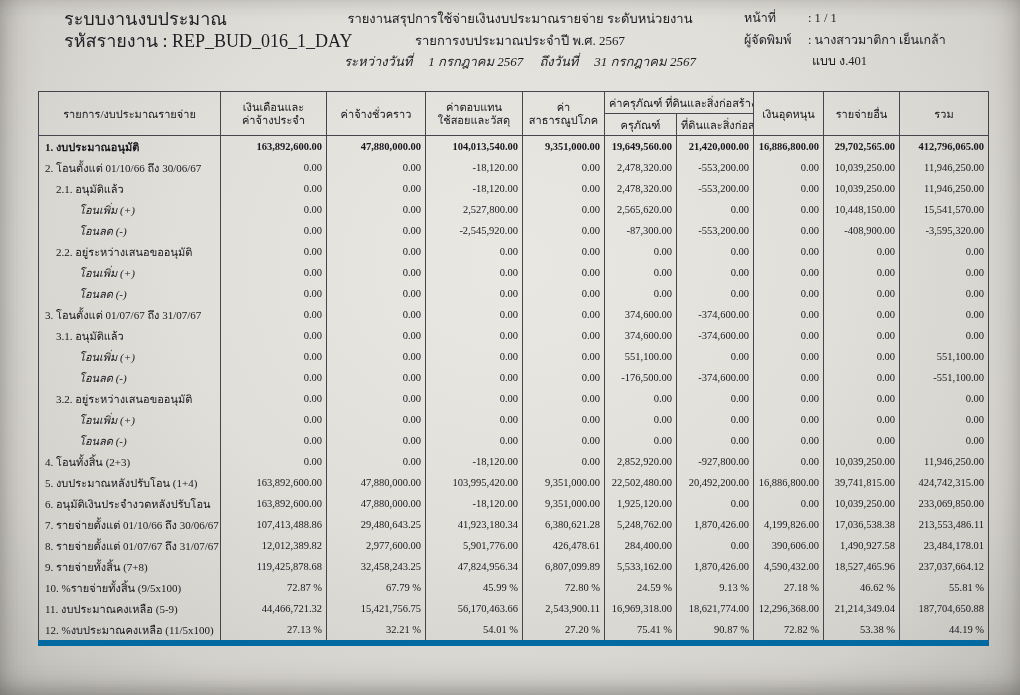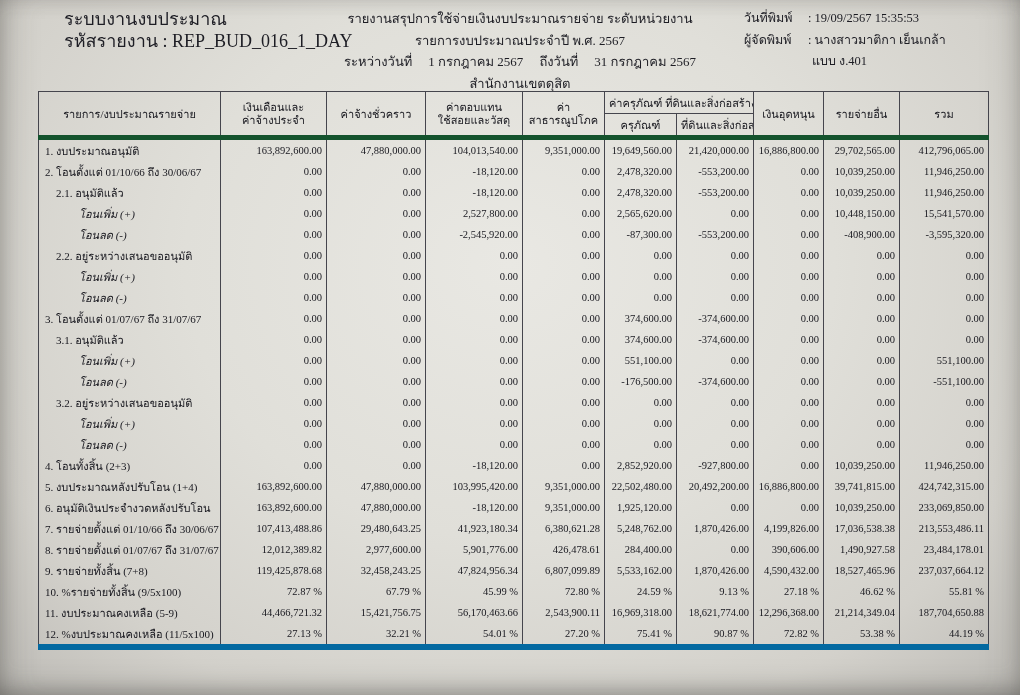--- a/index.html
+++ b/index.html
@@ -11,21 +11,21 @@
     position: relative;
   }
   .sheet { position: absolute; inset: 0; }
 
   
   .hdr-left { position: absolute; left: 64px; top: 8px; font-size: 18px; line-height: 22px; white-space: nowrap; }
   .hdr-center { position: absolute; left: 290px; top: 8px; width: 460px; text-align: center; font-size: 13px; line-height: 21.5px; }
   .hdr-right { position: absolute; left: 744px; top: 8px; font-size: 12.5px; line-height: 21.5px; white-space: nowrap; }
   .hdr-right .lblcol { display: inline-block; width: 64px; }
   .hdr-right .formline { margin-left: 68px; }
-  .period-part { margin: 0 8px; }
+  .period-part { margin: 0 8px; font-style: italic; }
 
   
   table.budget {
     position: absolute; left: 38px; top: 91px;
     border-collapse: collapse; table-layout: fixed;
     width: 950px;
     font-size: 10.5px;
     color: #17171e;
   }
   table.budget th, table.budget td {
@@ -37,21 +37,21 @@
   table.budget thead th {
     border: 1px solid #45454d;
     font-weight: normal;
     font-size: 11px;
     text-align: center;
     vertical-align: middle;
     height: 21px;
     background: transparent;
   }
   table.budget tbody td { height: 21px; }
-  table.budget tbody tr:first-child td { border-top: 5px solid #14532d; }
+  table.budget tbody tr:first-child td { border-top: 1px solid #14532d; font-weight: bold; }
   table.budget tbody tr:last-child td { border-bottom: 6px solid #0369a1; }
   td.num { text-align: right; }
   td.lbl { text-align: left; font-size: 11px; }
   .ind0 { padding-left: 6px !important; }
   .ind1 { padding-left: 17px !important; }
   .ind2 { padding-left: 40px !important; font-style: italic; }
   .hline { display: block; line-height: 13px; text-align: center; }
 
   
   .vignette { position: absolute; inset: 0; pointer-events: none;
@@ -67,25 +67,24 @@
     <div>ระบบงานงบประมาณ</div>
     <div>รหัสรายงาน : REP_BUD_016_1_DAY</div>
   </div>
 
   <div class="hdr-center">
     <div>รายงานสรุปการใช้จ่ายเงินงบประมาณรายจ่าย ระดับหน่วยงาน</div>
     <div>รายการงบประมาณประจำปี พ.ศ. 2567</div>
     <div>
       <span class="period-part">ระหว่างวันที่</span><span class="period-part">1 กรกฎาคม 2567</span><span class="period-part">ถึงวันที่</span><span class="period-part">31 กรกฎาคม 2567</span>
     </div>
-    <div>สำนักงานเขตดุสิต</div>
   </div>
 
   <div class="hdr-right">
-    <div><span class="lblcol">วันที่พิมพ์</span><span>: 19/09/2567 15:35:53</span></div>
+    <div><span class="lblcol">หน้าที่</span><span>: 1 / 1</span></div>
     <div><span class="lblcol">ผู้จัดพิมพ์</span><span>: นางสาวมาติกา เย็นเกล้า</span></div>
     <div class="formline">แบบ ง.401</div>
   </div>
 
   <table class="budget">
     <colgroup>
       <col style="width:182px">
         <col style="width:106px">
         <col style="width:99px">
         <col style="width:97px">

